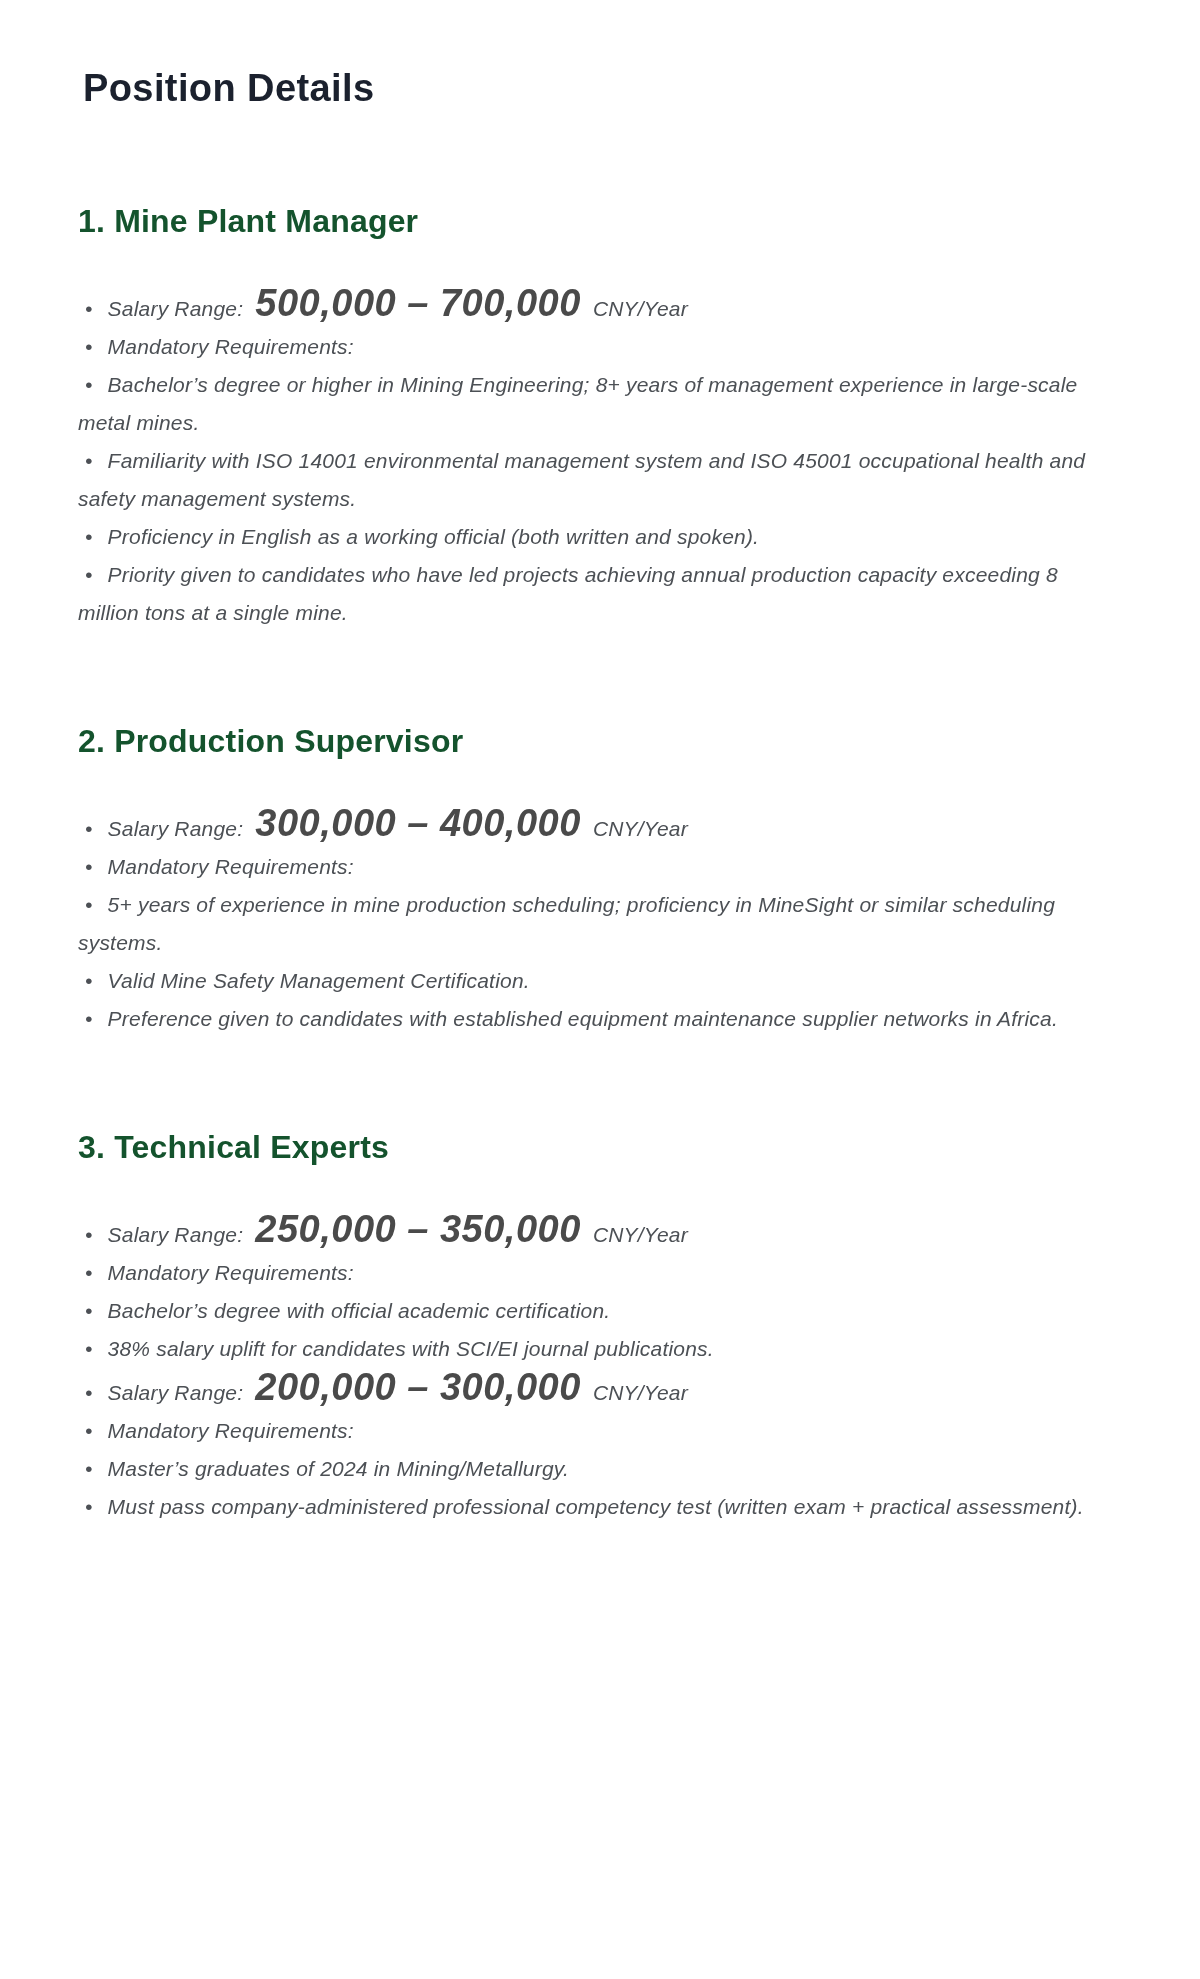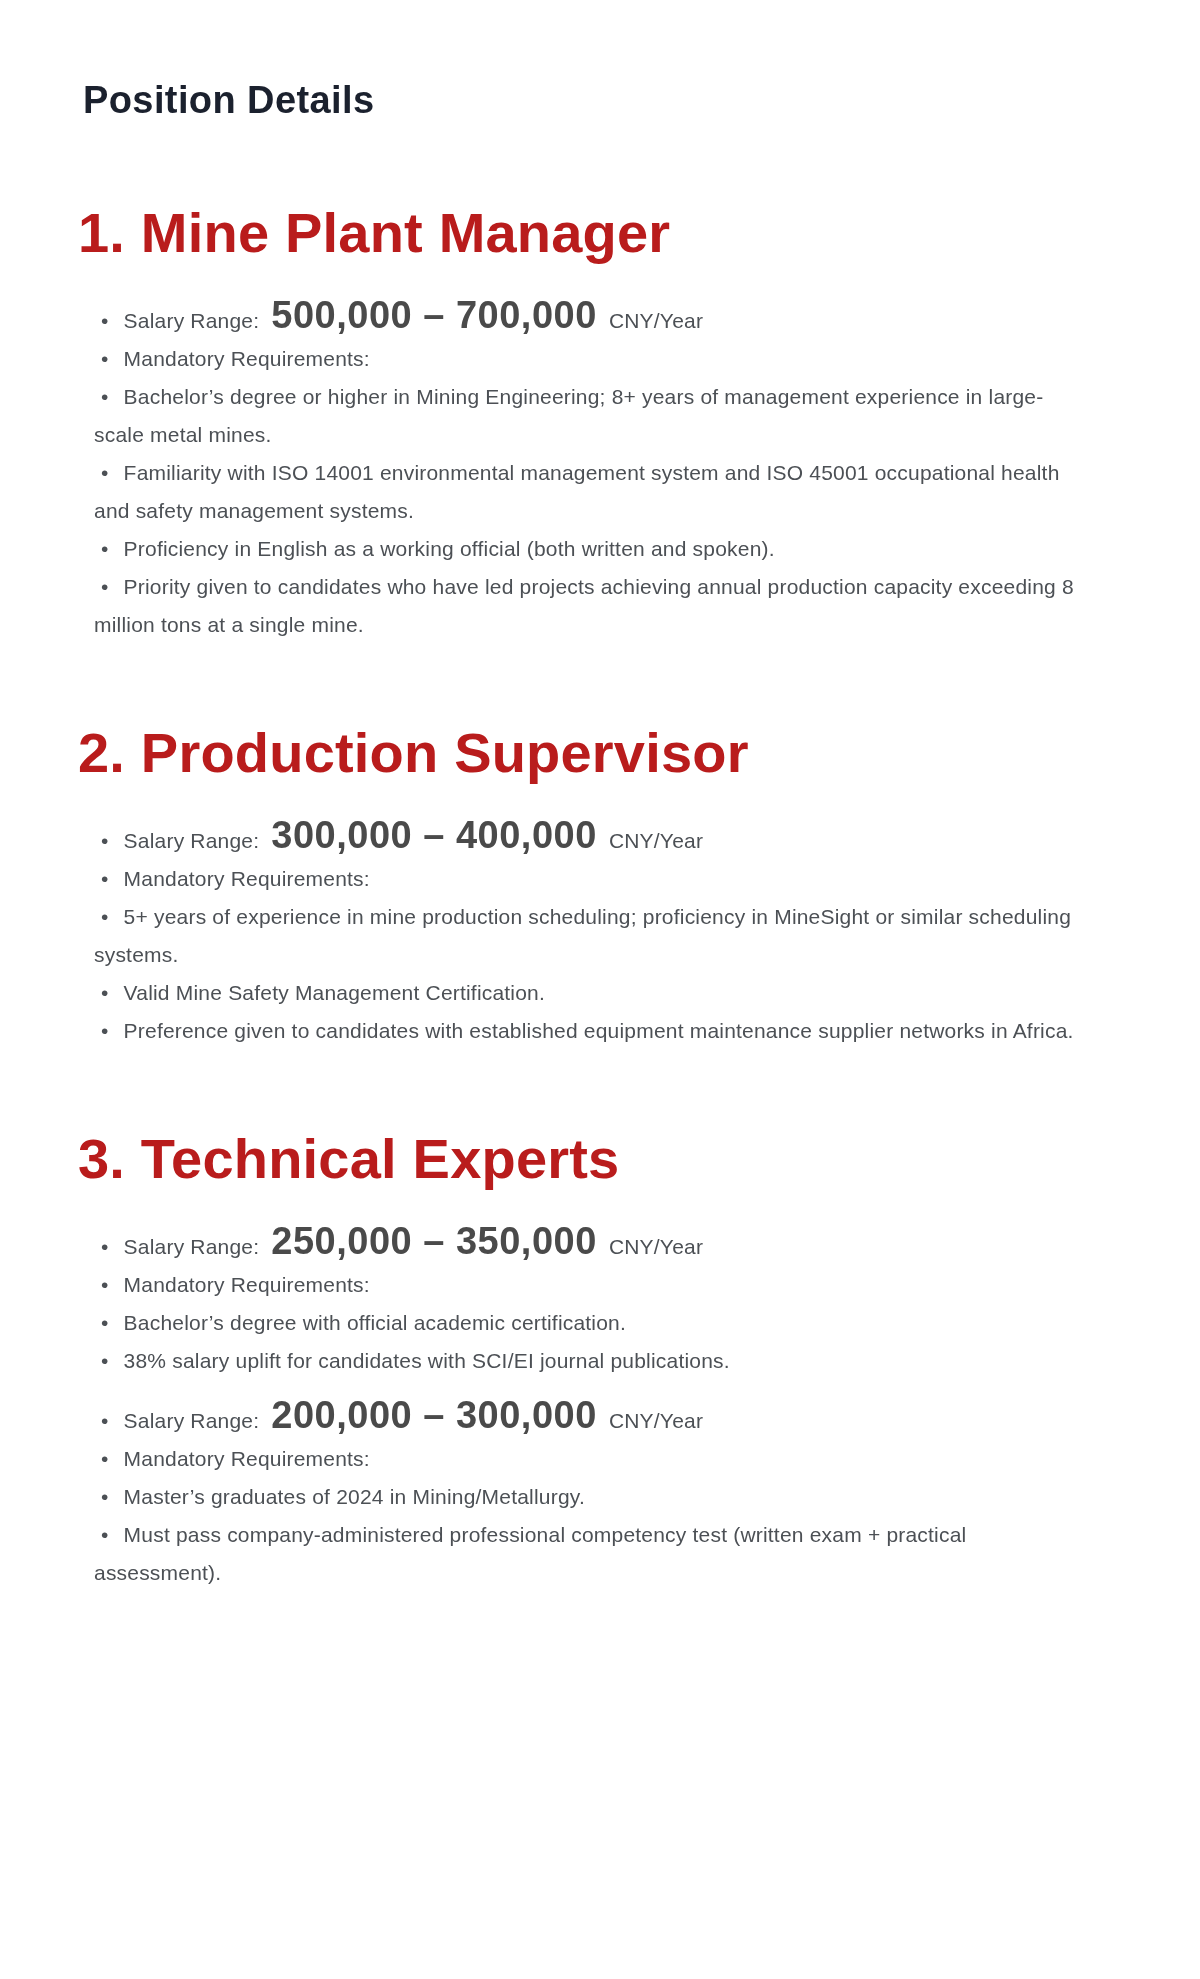--- a/index.html
+++ b/index.html
@@ -9,37 +9,37 @@
     font-family: "Liberation Sans", "DejaVu Sans", sans-serif;
     -webkit-font-smoothing: antialiased;
   }
   .doc {
     width: 1200px;
     min-height: 1979px;
     padding: 66px 92px 90px 78px;
     background: #ffffff;
   }
   .page-title {
-    margin: 12px 0 0 5px;
+    margin: 0 0 0 5px;
     font-size: 38px;
     line-height: 1.2;
     font-weight: 700;
     color: #1b212e;
     letter-spacing: 0.4px;
   }
   .position-title {
     margin: 84px 0 38px 0;
-    font-size: 56px;
+    font-size: 32px;
     line-height: 50px;
     font-weight: 700;
-    color: #b91c1c;
+    color: #14532d;
     letter-spacing: 0.2px;
   }
   .title-line { display: block; }
-  .bullets { margin: 16px; }
+  .bullets { margin: 0; font-style: italic; }
   .bullet {
     margin: 0;
     text-indent: 7px;
     font-size: 21px;
     line-height: 38px;
     color: #4c5055;
     letter-spacing: 0.2px;
   }
   .marker { margin-right: 9px; color: #4c5055; }
   .salary-range {

